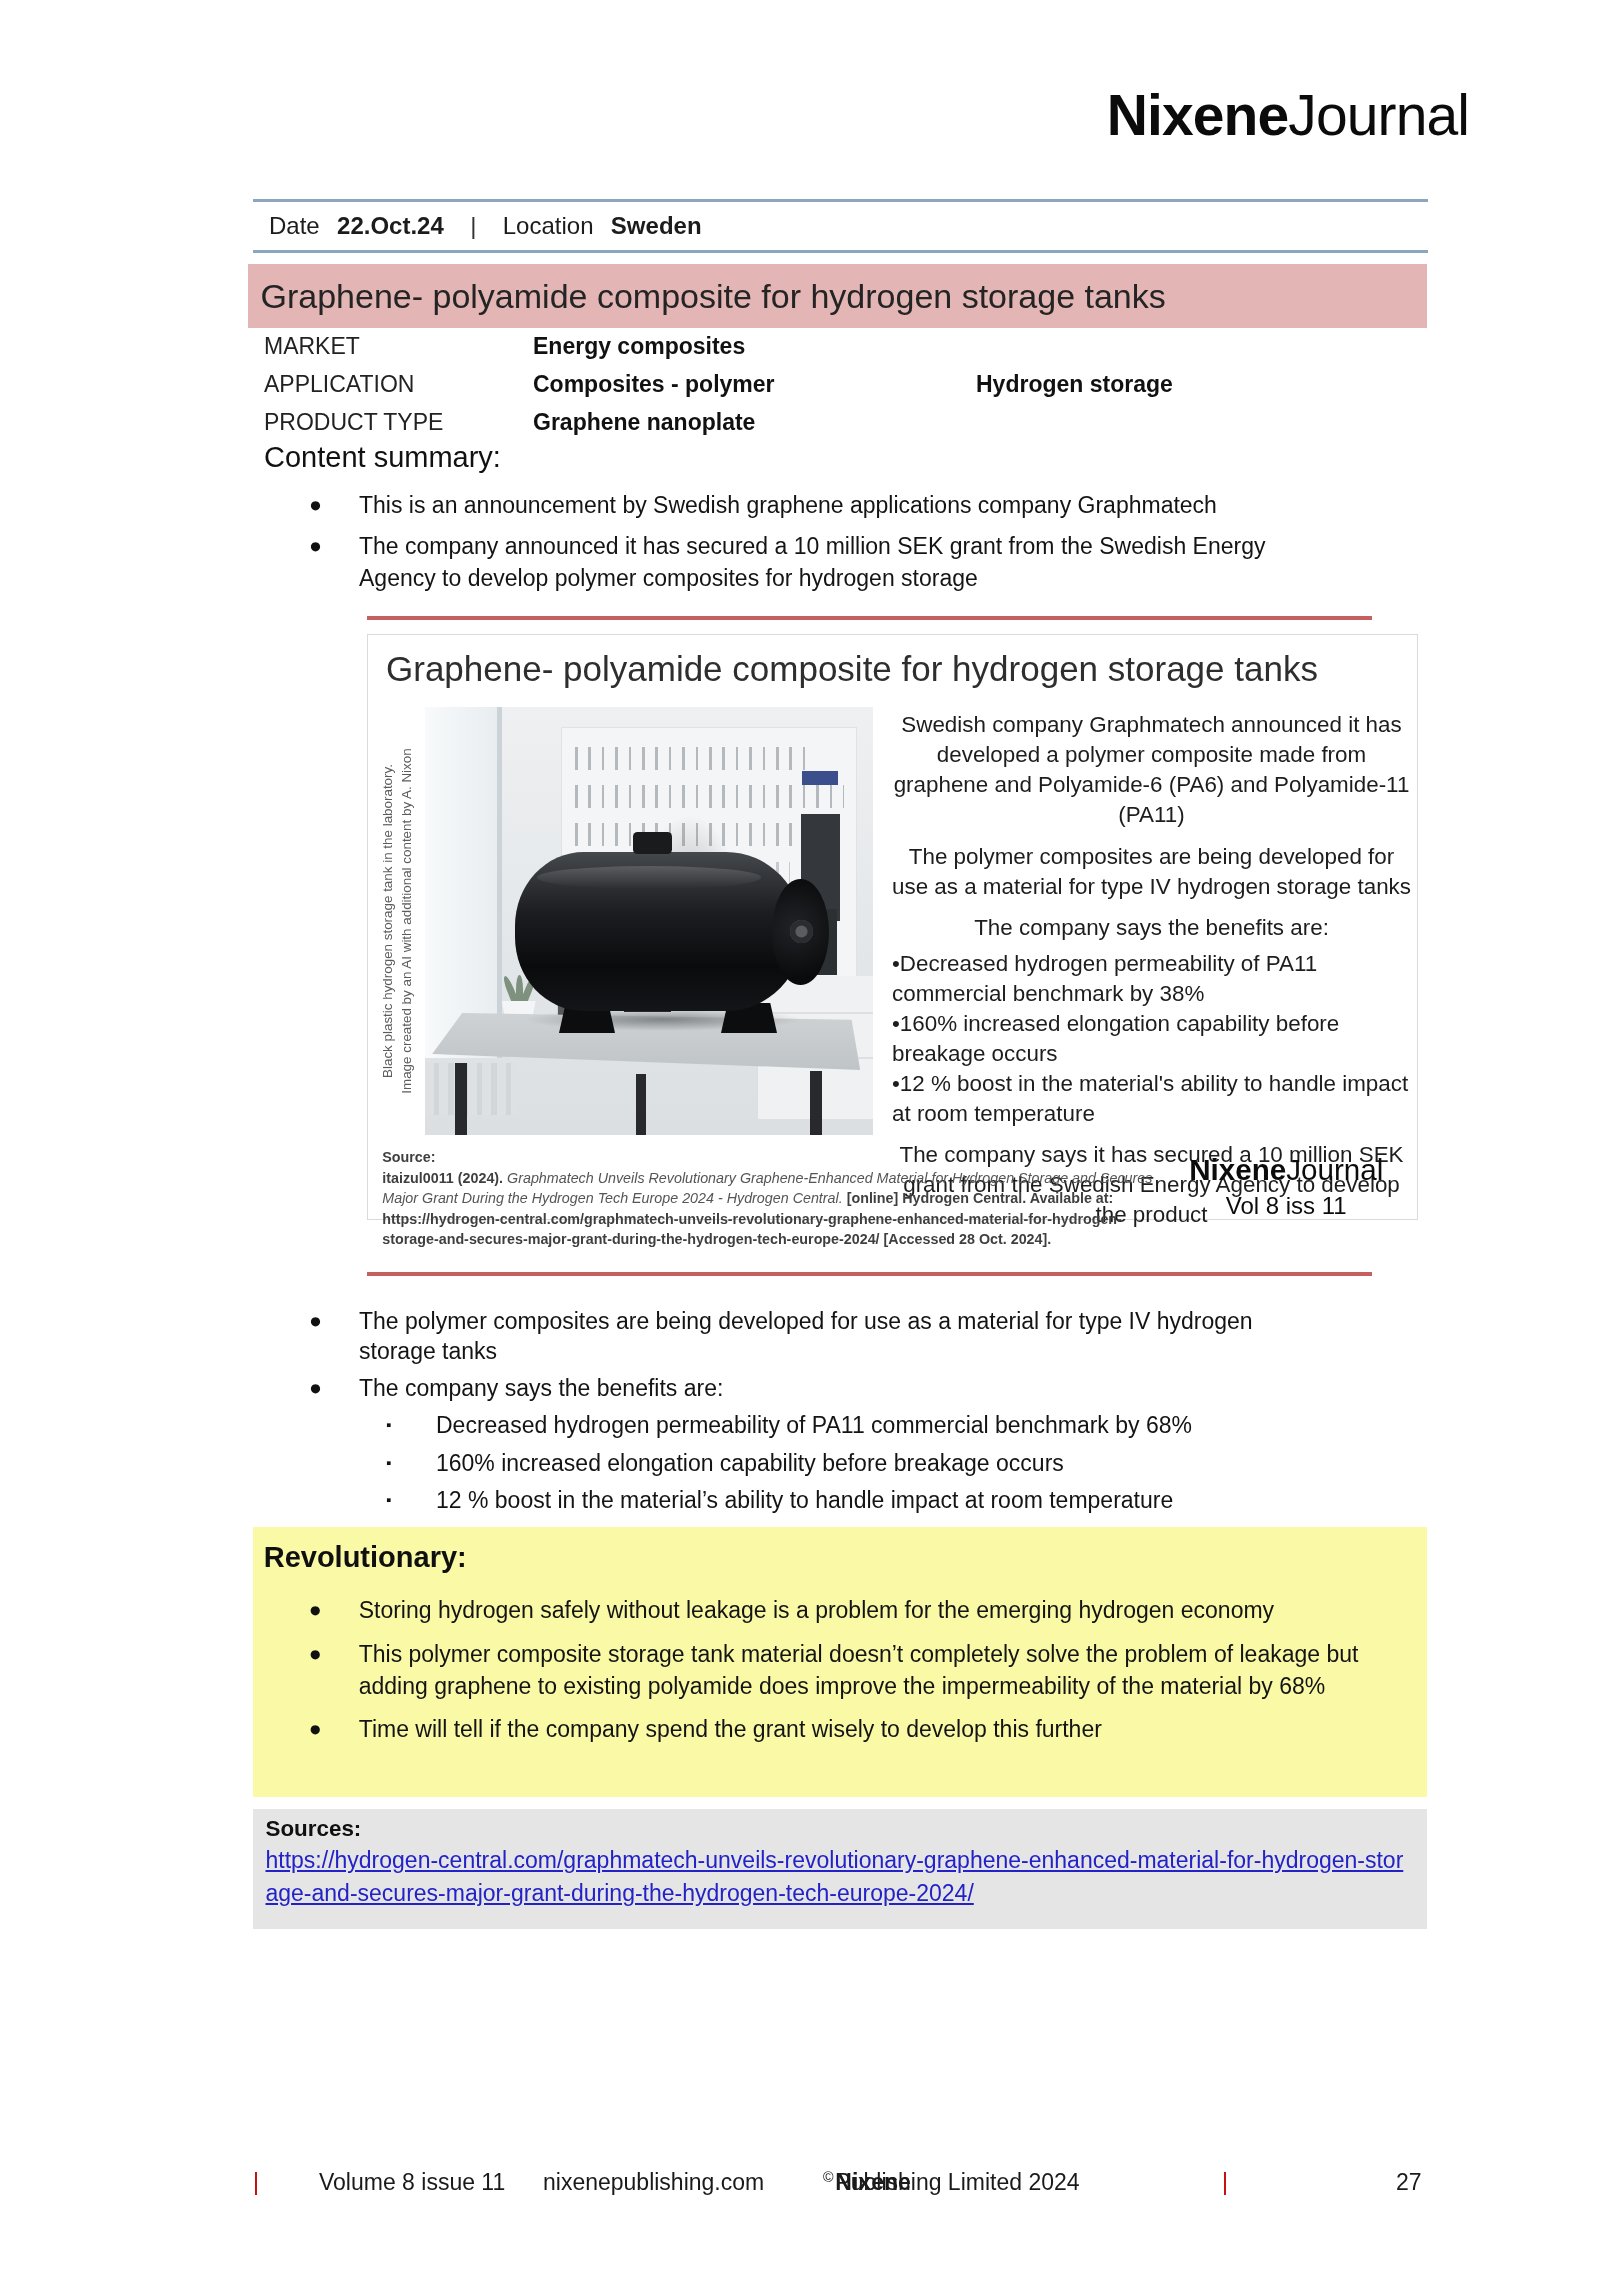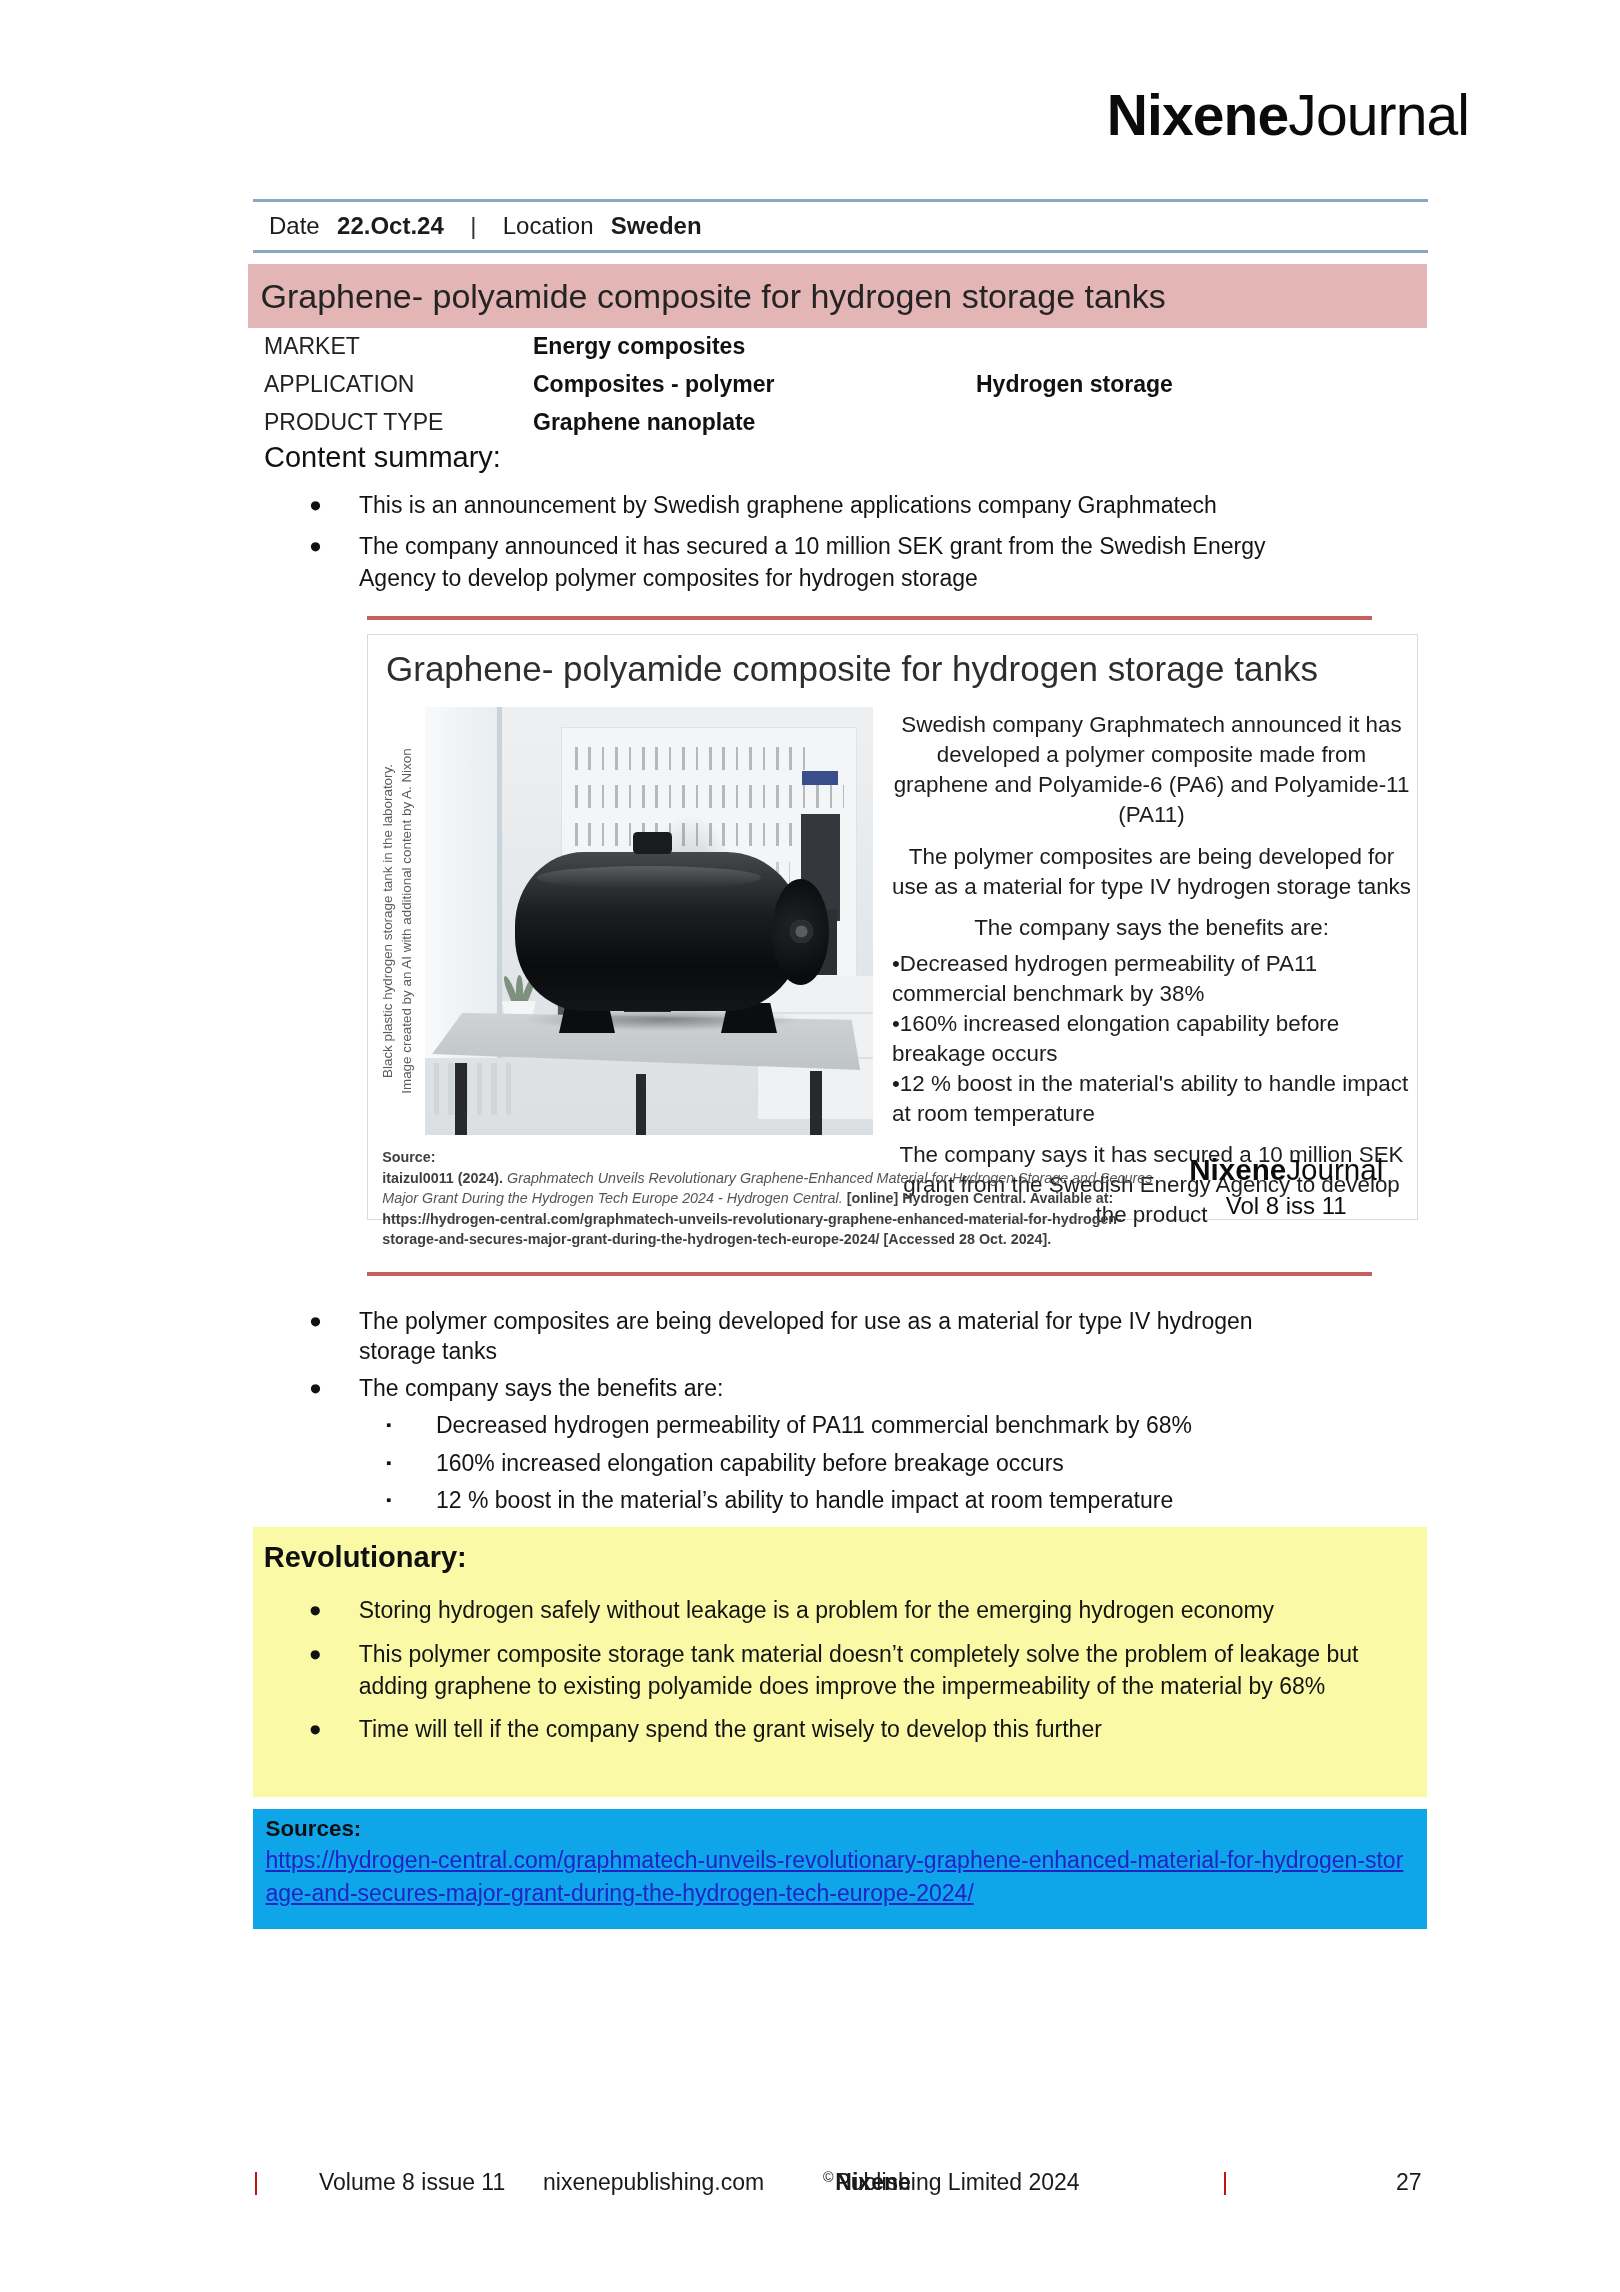--- a/index.html
+++ b/index.html
@@ -142,21 +142,21 @@
   
   .significance { position:absolute; top:1527px; left:253px; width:1174px; height:270px;
                   background:#f9f9a6; padding:14.3px 0 0 10.7px; }
   .sig-title { font-size:29px; font-weight:700; color:#101010; }
   .sig-bullets { margin:19.7px 0 0 45px; }
   .sig-bullets .b-item { margin-bottom:11.6px; }
   .sig-bullets .txt { width:1021px; }
 
   
   .sources { position:absolute; top:1809px; left:253px; width:1174px; height:120px;
-             background:#0ea5e9; padding:7.2px 12.5px 0 12.5px; }
+             background:#e5e5e5; padding:7.2px 12.5px 0 12.5px; }
   .sources .slabel { font-size:22.4px; font-weight:700; color:#101010; }
   .sources a { font-size:23px; line-height:33px; color:#2222c8; text-decoration:underline;
                word-break:break-all; display:block; margin-top:1.8px; }
 
   
   .footer { position:absolute; top:2169px; left:253px; width:1174px; height:32px; font-size:23px; color:#1a1a1a; }
   .footer span { position:absolute; white-space:nowrap; }
   .footer .pipe { color:#c00000; }
   .footer .p1 { left:0; }
   .footer .vol { left:66px; }

